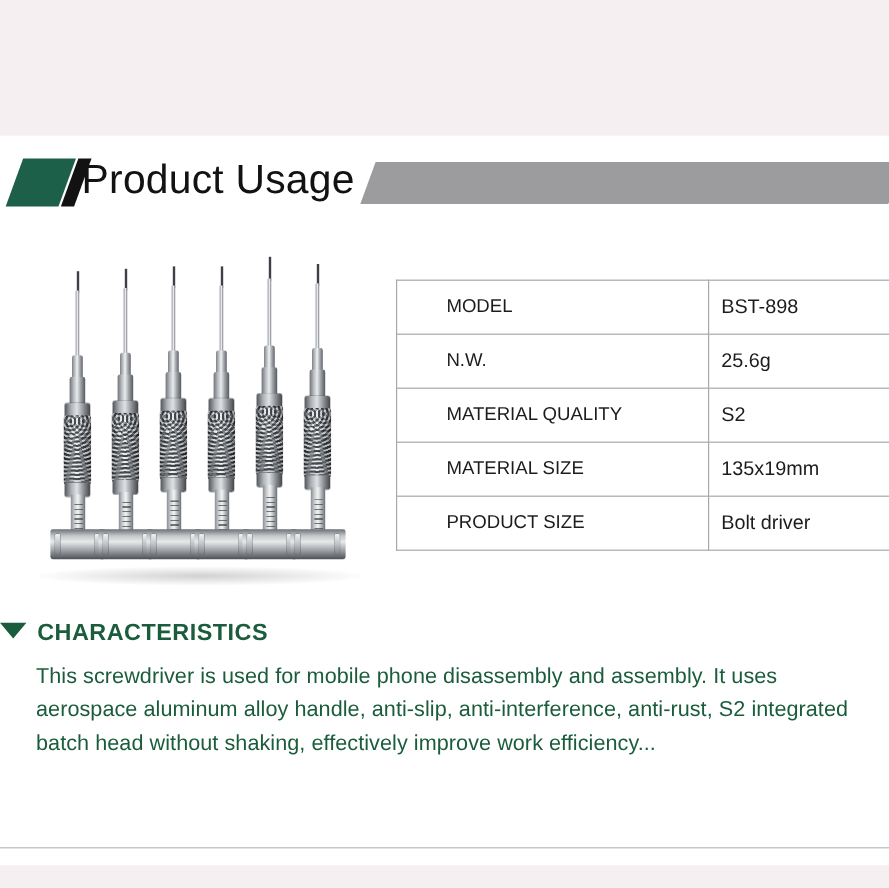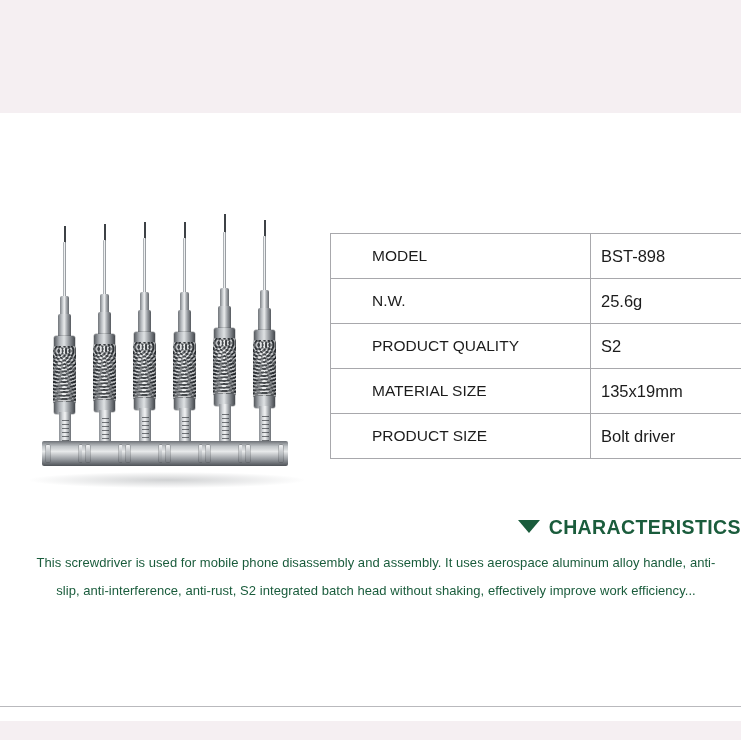--- a/index.html
+++ b/index.html
@@ -202,54 +202,59 @@
     overflow: hidden;
   }
   .spec-table td.k { width: 208px; padding-left: 41px; }
   .spec-table td.v { width: 190px; font-size: 16.5px; }
 
   
   .char-header {
     position: absolute;
     left: 0; top: 516px;
     width: 741px;
-    text-align: right;
+    text-align: left;
     color: #1a5c3c;
     font-size: 19.5px;
     font-weight: bold;
     letter-spacing: 0.4px;
     white-space: nowrap;
   }
   .char-triangle {
     display: inline-block;
     vertical-align: 1px;
     margin-right: 9px;
     width: 0; height: 0;
     border-left: 11px solid transparent;
     border-right: 11px solid transparent;
     border-top: 13px solid #1a5c3c;
   }
   .char-body {
     position: absolute;
     left: 30px; top: 549px;
     width: 692px;
     color: #1a5c3c;
-    font-size: 13px;
+    font-size: 18px;
     line-height: 28px;
     letter-spacing: 0.05px;
-    text-align: center;
   }
 </style>
 </head>
 <body>
 
 <div class="page">
 
   <div class="band-top"></div>
 
+  <div class="section-header">
+    <div class="accent-green"></div>
+    <div class="accent-black"></div>
+    <div class="header-title">Product Usage</div>
+    <div class="accent-gray"></div>
+  </div>
 
   <div class="product-photo">
     <div class="drivers">
       <div class="d-shadow"></div>
 
       <div class="driver" style="left:22px;">
         <div class="d-tip" style="bottom:222px; height:18px;"></div>
         <div class="d-shaft" style="bottom:168px; height:56px;"></div>
         <div class="d-collar" style="bottom:150px; height:20px;"></div>
         <div class="d-neck" style="bottom:128px; height:24px;"></div>
@@ -350,21 +355,21 @@
     <tbody>
       <tr>
         <td class="k">MODEL</td>
         <td class="v">BST-898</td>
       </tr>
       <tr>
         <td class="k">N.W.</td>
         <td class="v">25.6g</td>
       </tr>
       <tr>
-        <td class="k">PRODUCT QUALITY</td>
+        <td class="k">MATERIAL QUALITY</td>
         <td class="v">S2</td>
       </tr>
       <tr>
         <td class="k">MATERIAL SIZE</td>
         <td class="v">135x19mm</td>
       </tr>
       <tr>
         <td class="k">PRODUCT SIZE</td>
         <td class="v">Bolt driver</td>
       </tr>

